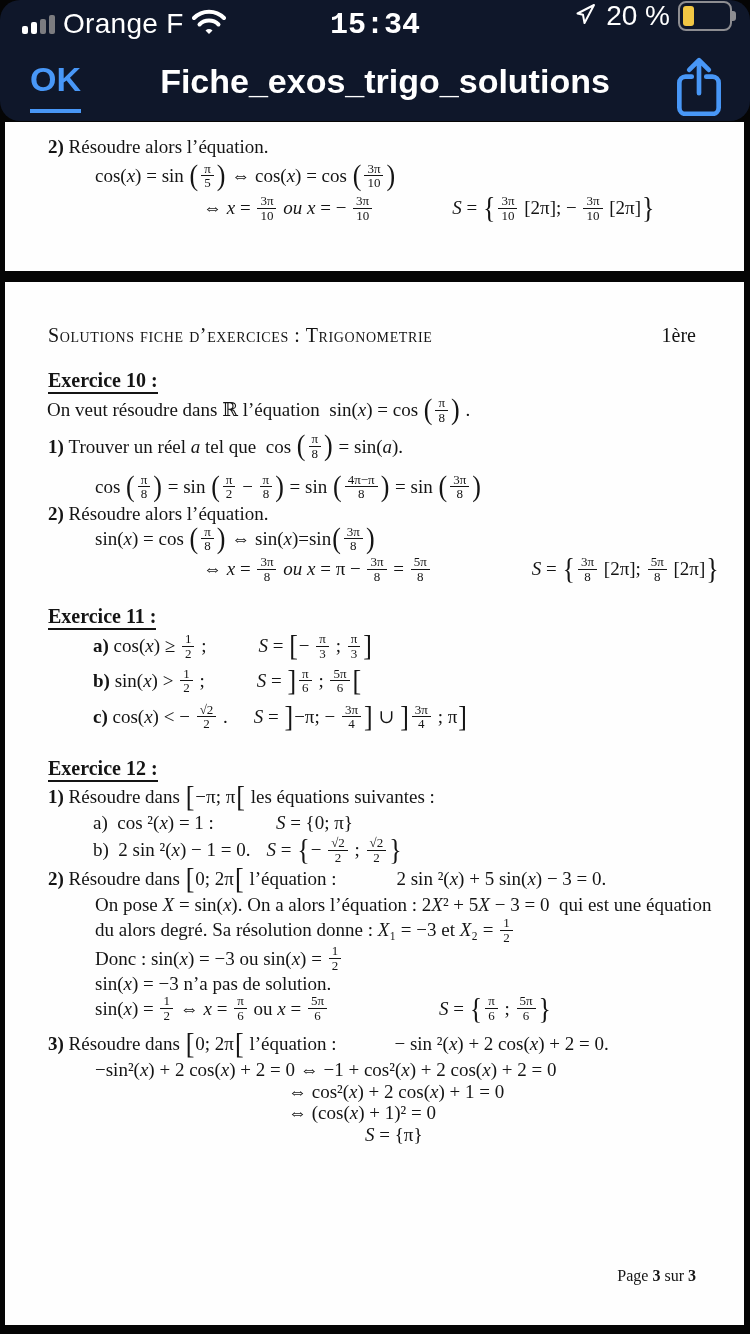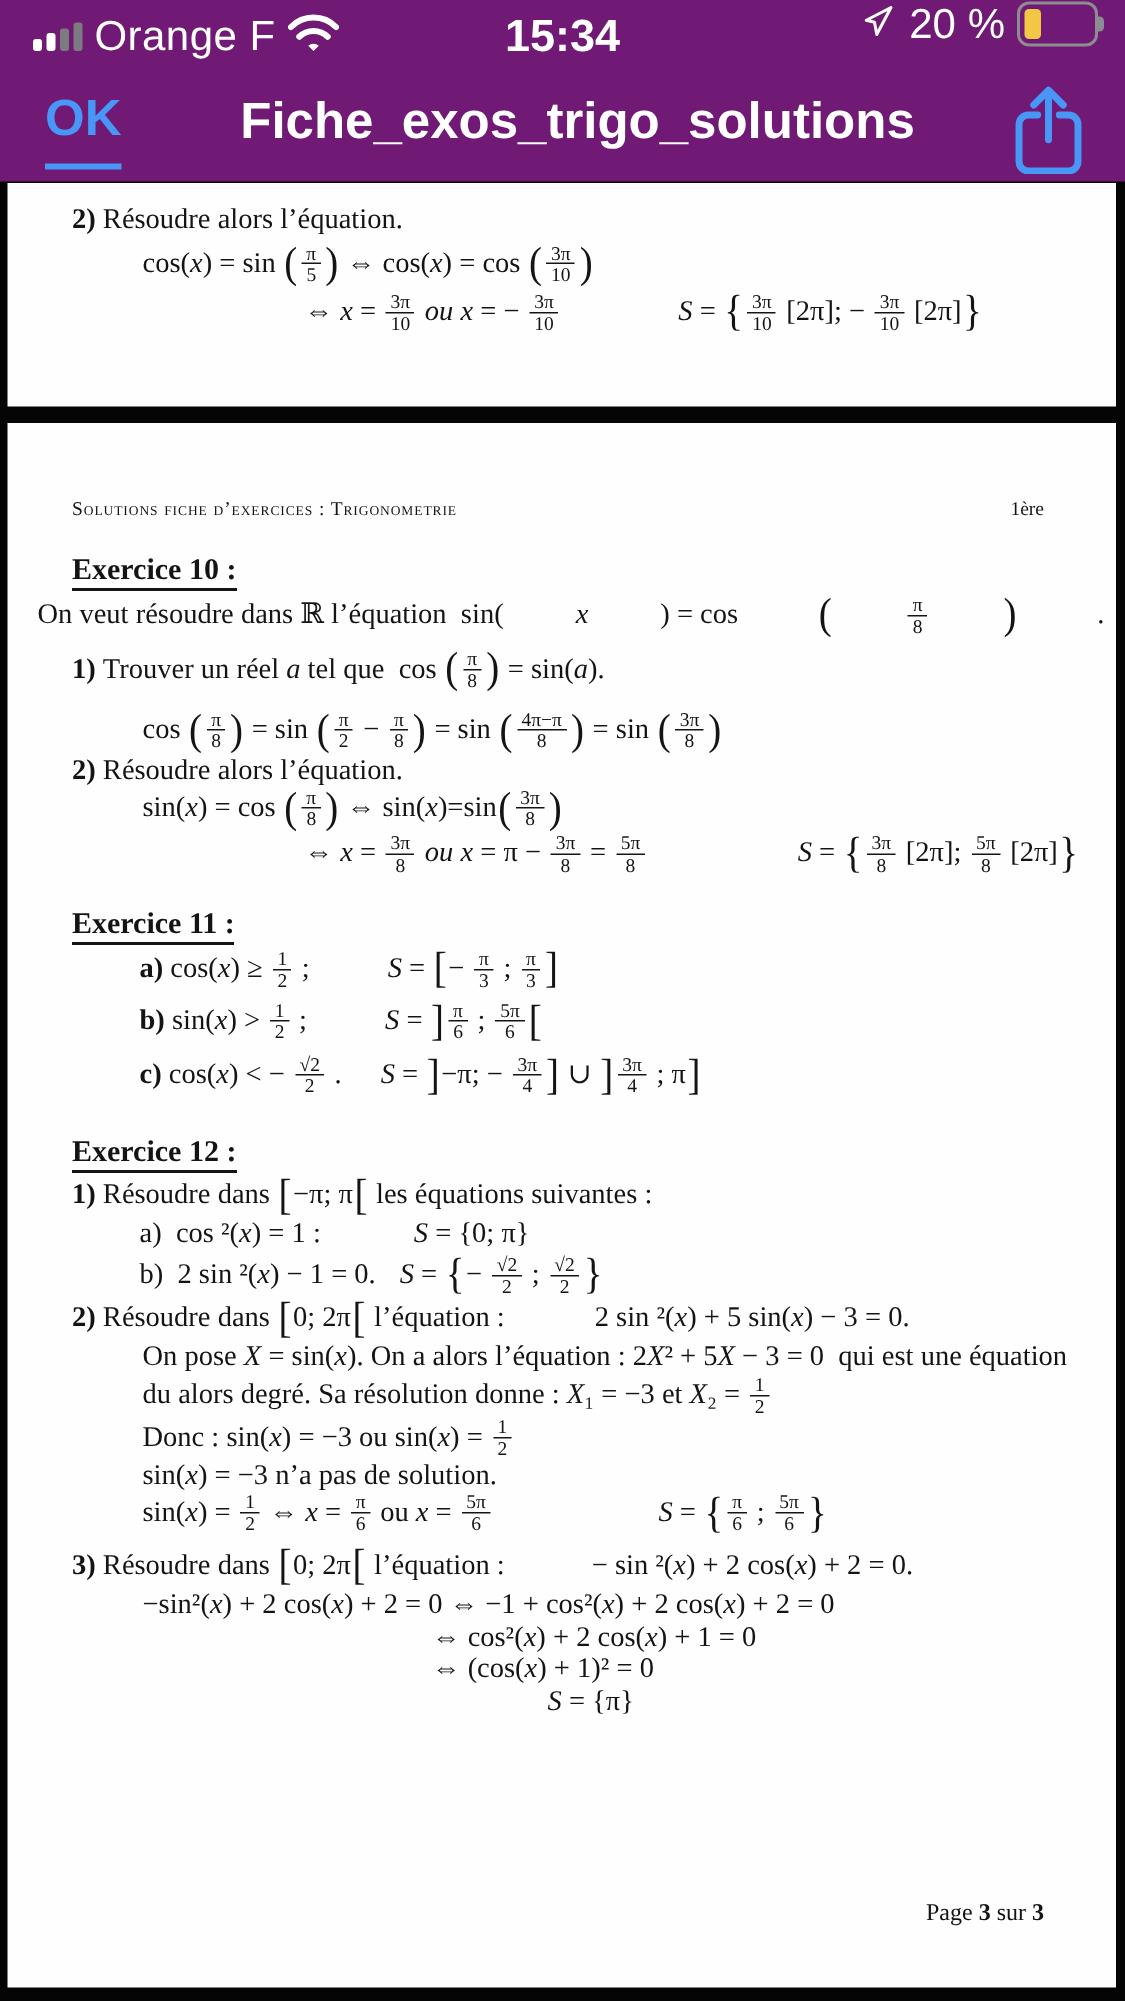--- a/index.html
+++ b/index.html
@@ -1,23 +1,23 @@
 <!DOCTYPE html>
 <html><head>
 <meta charset="utf-8">
 <style>
   html,body{margin:0;padding:0;background:#000;}
   .screen{position:relative;width:750px;height:1334px;background:#050505;overflow:hidden;
           font-family:"Liberation Sans","DejaVu Sans",sans-serif;}
   
-  .chrome{position:absolute;top:0;left:0;width:750px;height:121px;background:#701a75;color:#fff;}
+  .chrome{position:absolute;top:0;left:0;width:750px;height:121px;background:#0f172a;color:#fff;border-radius:20px;}
   .status-row{position:relative;height:50px;}
   .status-left{position:absolute;left:22px;top:8px;display:flex;align-items:center;gap:8px;}
   .carrier{font-size:28px;font-weight:400;letter-spacing:.3px;}
-  .time{position:absolute;left:0;right:0;top:8px;text-align:center;font-size:30px;font-weight:700;}
+  .time{position:absolute;left:0;right:0;top:8px;text-align:center;font-size:30px;font-weight:700;font-family:Liberation Mono, monospace;}
   .status-right{position:absolute;right:18px;top:0;display:flex;align-items:center;gap:8px;text-align:right;}
   .pct{font-size:28px;}
   .battery{position:relative;width:50px;height:26px;border:2px solid #8d8d91;border-radius:8px;}
   .battery .fill{position:absolute;left:3px;top:3px;bottom:3px;width:11px;border-radius:3px;}
   .battery .nub{position:absolute;right:-6px;top:8px;width:4px;height:10px;background:#8d8d91;
                 border-radius:0 3px 3px 0;}
   .sigbars{display:flex;align-items:flex-end;gap:3px;height:19px;}
   .sigbars i{display:block;width:6px;border-radius:2px;background:#fff;}
   .sigbars i.dim{background:#7c7c80;}
   .nav-row{position:relative;height:71px;}
@@ -26,21 +26,21 @@
   .nav-title{position:absolute;left:110px;right:90px;top:12px;text-align:center;
              font-size:34px;font-weight:700;color:#fff;white-space:nowrap;overflow:hidden;}
   .share-btn{position:absolute;right:26px;top:6px;width:50px;height:60px;cursor:pointer;}
   .accent{color:#4897f7;}
   
   .page{position:absolute;left:5px;width:739px;background:#fefefe;
         font-family:"Liberation Serif","DejaVu Serif",serif;color:#141414;}
   .page1{top:122px;height:149px;}
   .page2{top:282px;height:1043px;}
   .doc-header{display:flex;justify-content:space-between;align-items:flex-end;
-              margin:45px 48px 0 43px;height:20px;font-size:13px;}
+              margin:45px 48px 0 43px;height:20px;font-size:20px;}
   .doc-header .doc-title{font-variant:small-caps;letter-spacing:.6px;}
   .mline{display:flex;align-items:center;font-size:19px;line-height:1.15;white-space:nowrap;}
   .t{white-space:pre;}
   .ital{font-style:italic;white-space:pre;}
   .bold{font-weight:700;white-space:pre;}
   .heading .bold{border-bottom:2px solid #141414;padding-bottom:0;font-size:20px;}
   .frac{display:inline-flex;flex-direction:column;align-items:center;vertical-align:middle;
         margin:0 2px;font-size:13px;line-height:1.05;}
   .frac .num{padding:0 3px;border-bottom:1.3px solid #141414;}
   .frac .den{padding:0 3px;}
@@ -160,21 +160,21 @@
 
   <div class="page page2">
     <div class="doc-header">
       <span class="doc-title">Solutions fiche d’exercices : Trigonometrie</span>
       <span>1ère</span>
     </div>
     <div id="p2-lines">
         <div class="mline heading" style="margin-top: 22px; margin-left: 43px;">
           <span class="bold">Exercice 10 :</span>
         </div>
-        <div class="mline" style="margin-top: 2px; margin-left: 20px; gap: 48px;">
+        <div class="mline" style="margin-top: 2px; margin-left: 42px;">
           <span class="t">On veut résoudre dans ℝ l’équation  sin(</span>
           <span class="ital">x</span>
           <span class="t">) = cos </span>
           <span class="bigdelim">(</span>
           <span class="frac">
             <span class="num">π</span>
             <span class="den">8</span>
           </span>
           <span class="bigdelim">)</span>
           <span class="t"> .</span>

